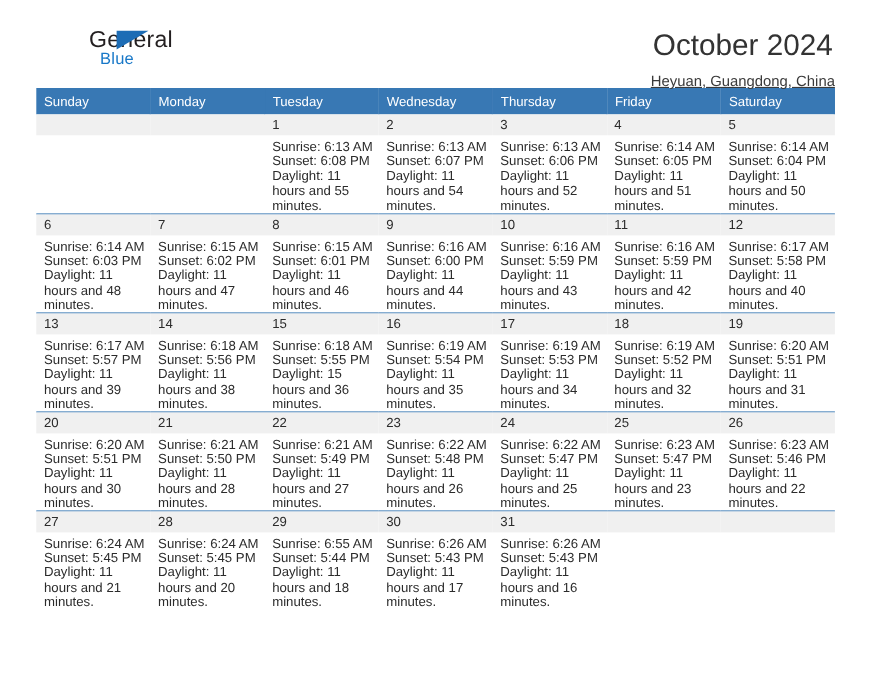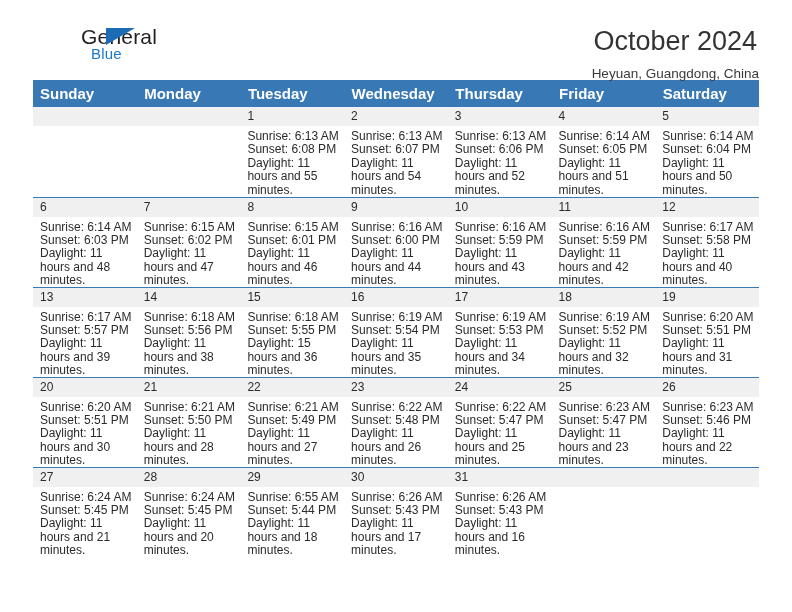--- a/index.html
+++ b/index.html
@@ -75,36 +75,37 @@
     font-size: 27px;
     color: #333333;
     line-height: 1.15;
     font-weight: normal;
     margin: 0;
   }
   .location {
     font-size: 13.5px;
     color: #3a3a3a;
     margin-top: 9px;
+    text-decoration: underline;
   }
 
   
   .cal {
     width: 726px;
     border-collapse: collapse;
     table-layout: fixed;
     margin-top: 8px;
   }
   .cal col { width: 103.71px; }
 
   thead th {
     background: #3878b4;
     color: #ffffff;
-    font-size: 15px;
-    font-weight: bold;
+    font-size: 12px;
+    font-weight: normal;
     text-align: left;
     padding: 5px 0 5px 7px;
     height: 19px;
     box-sizing: border-box;
     border-right: 1px solid #3878b4;
   }
 
   tbody td {
     vertical-align: top;
     padding: 0;

